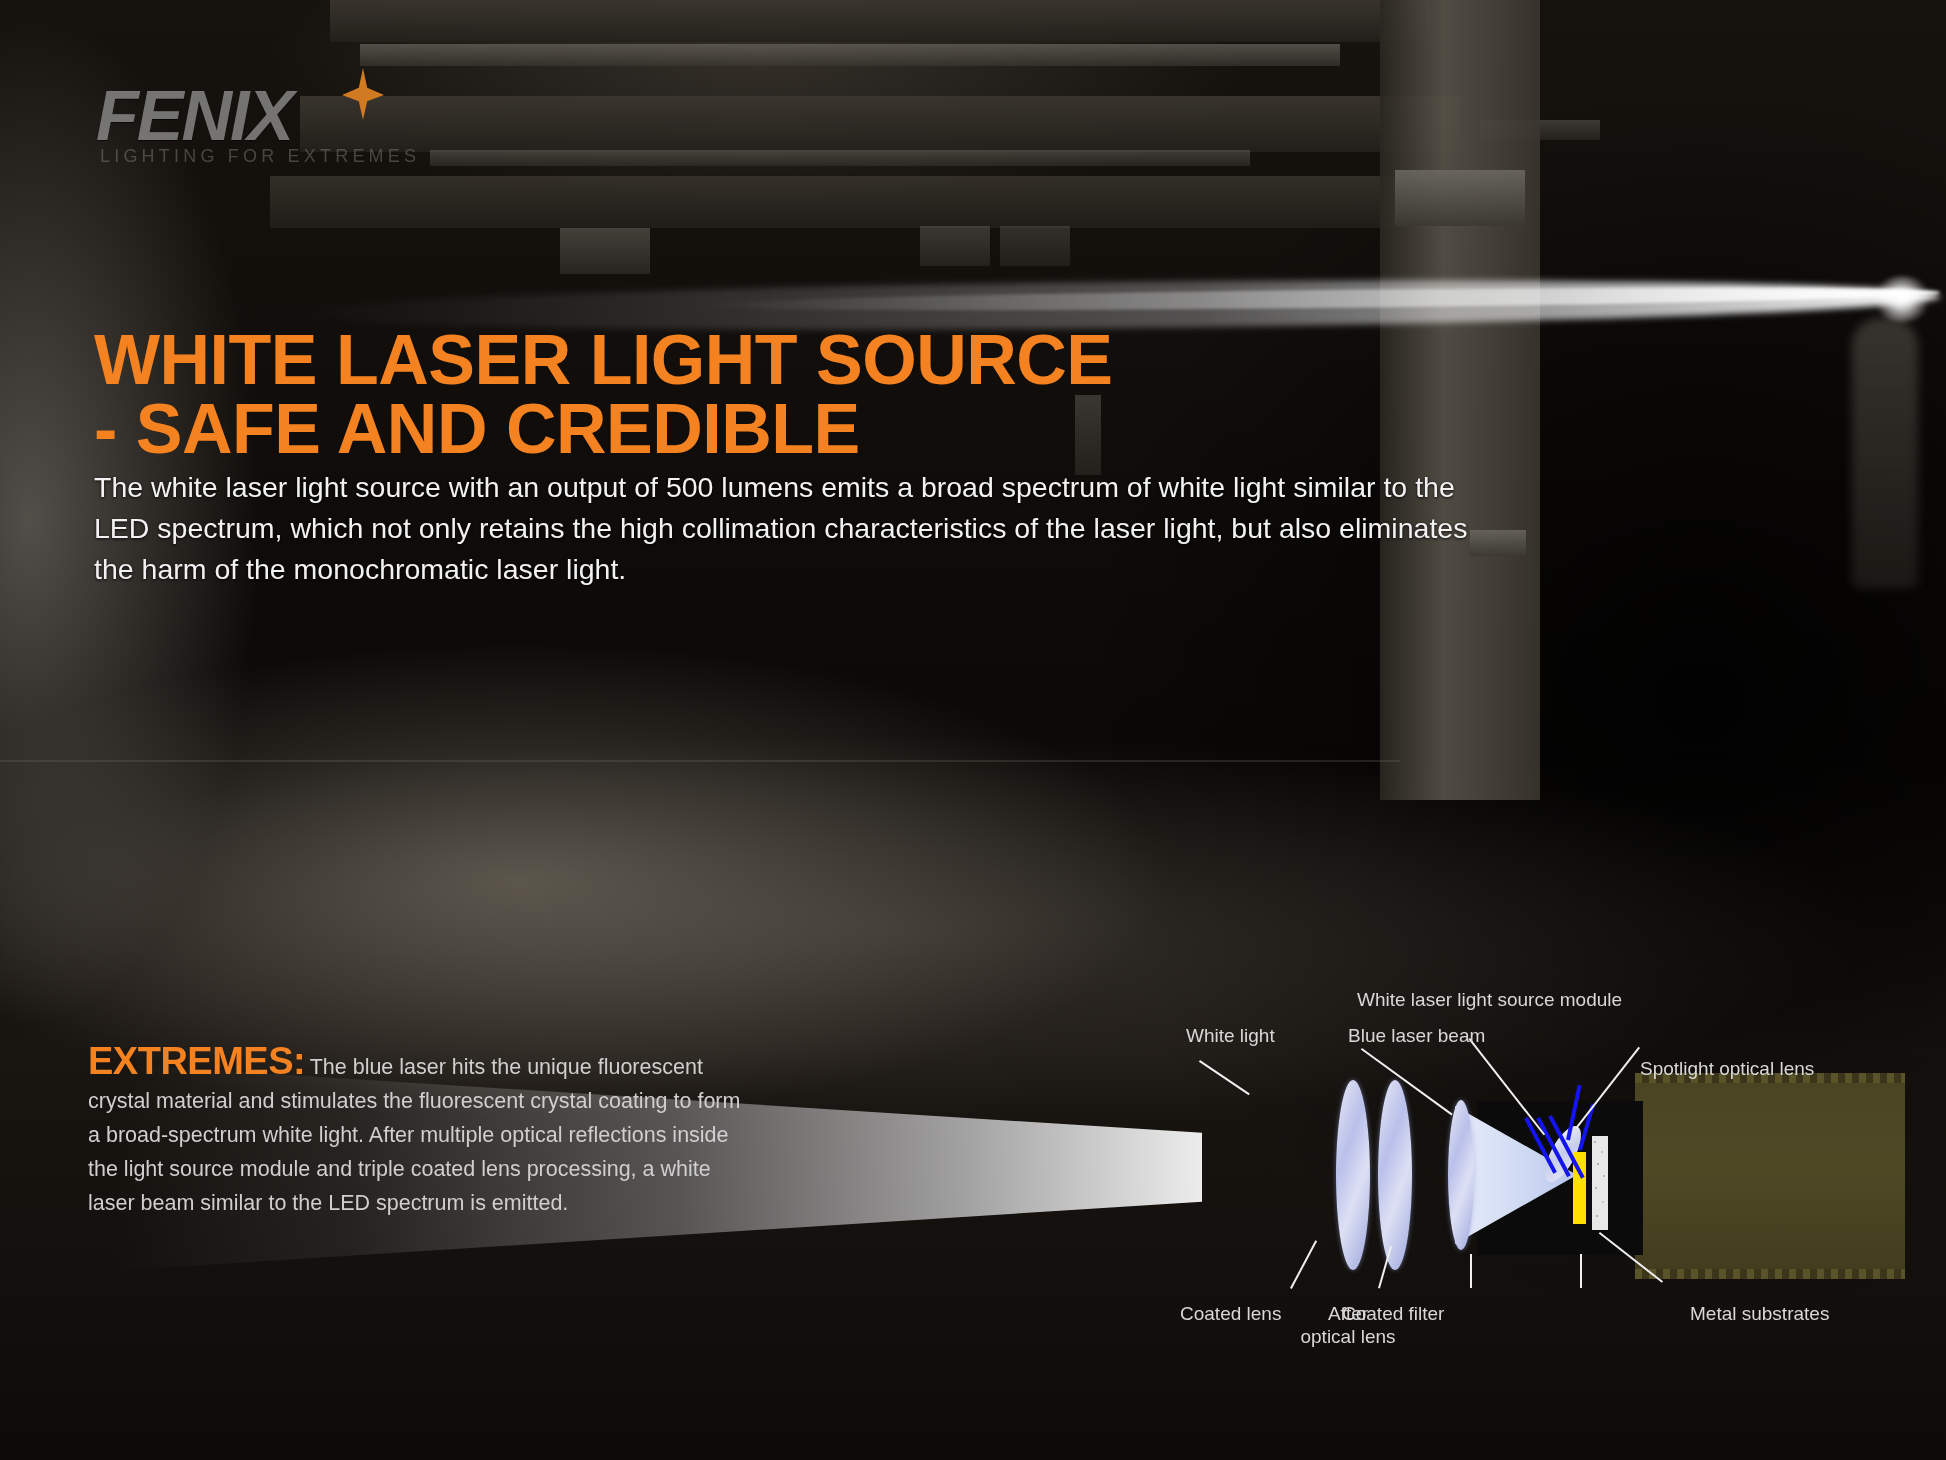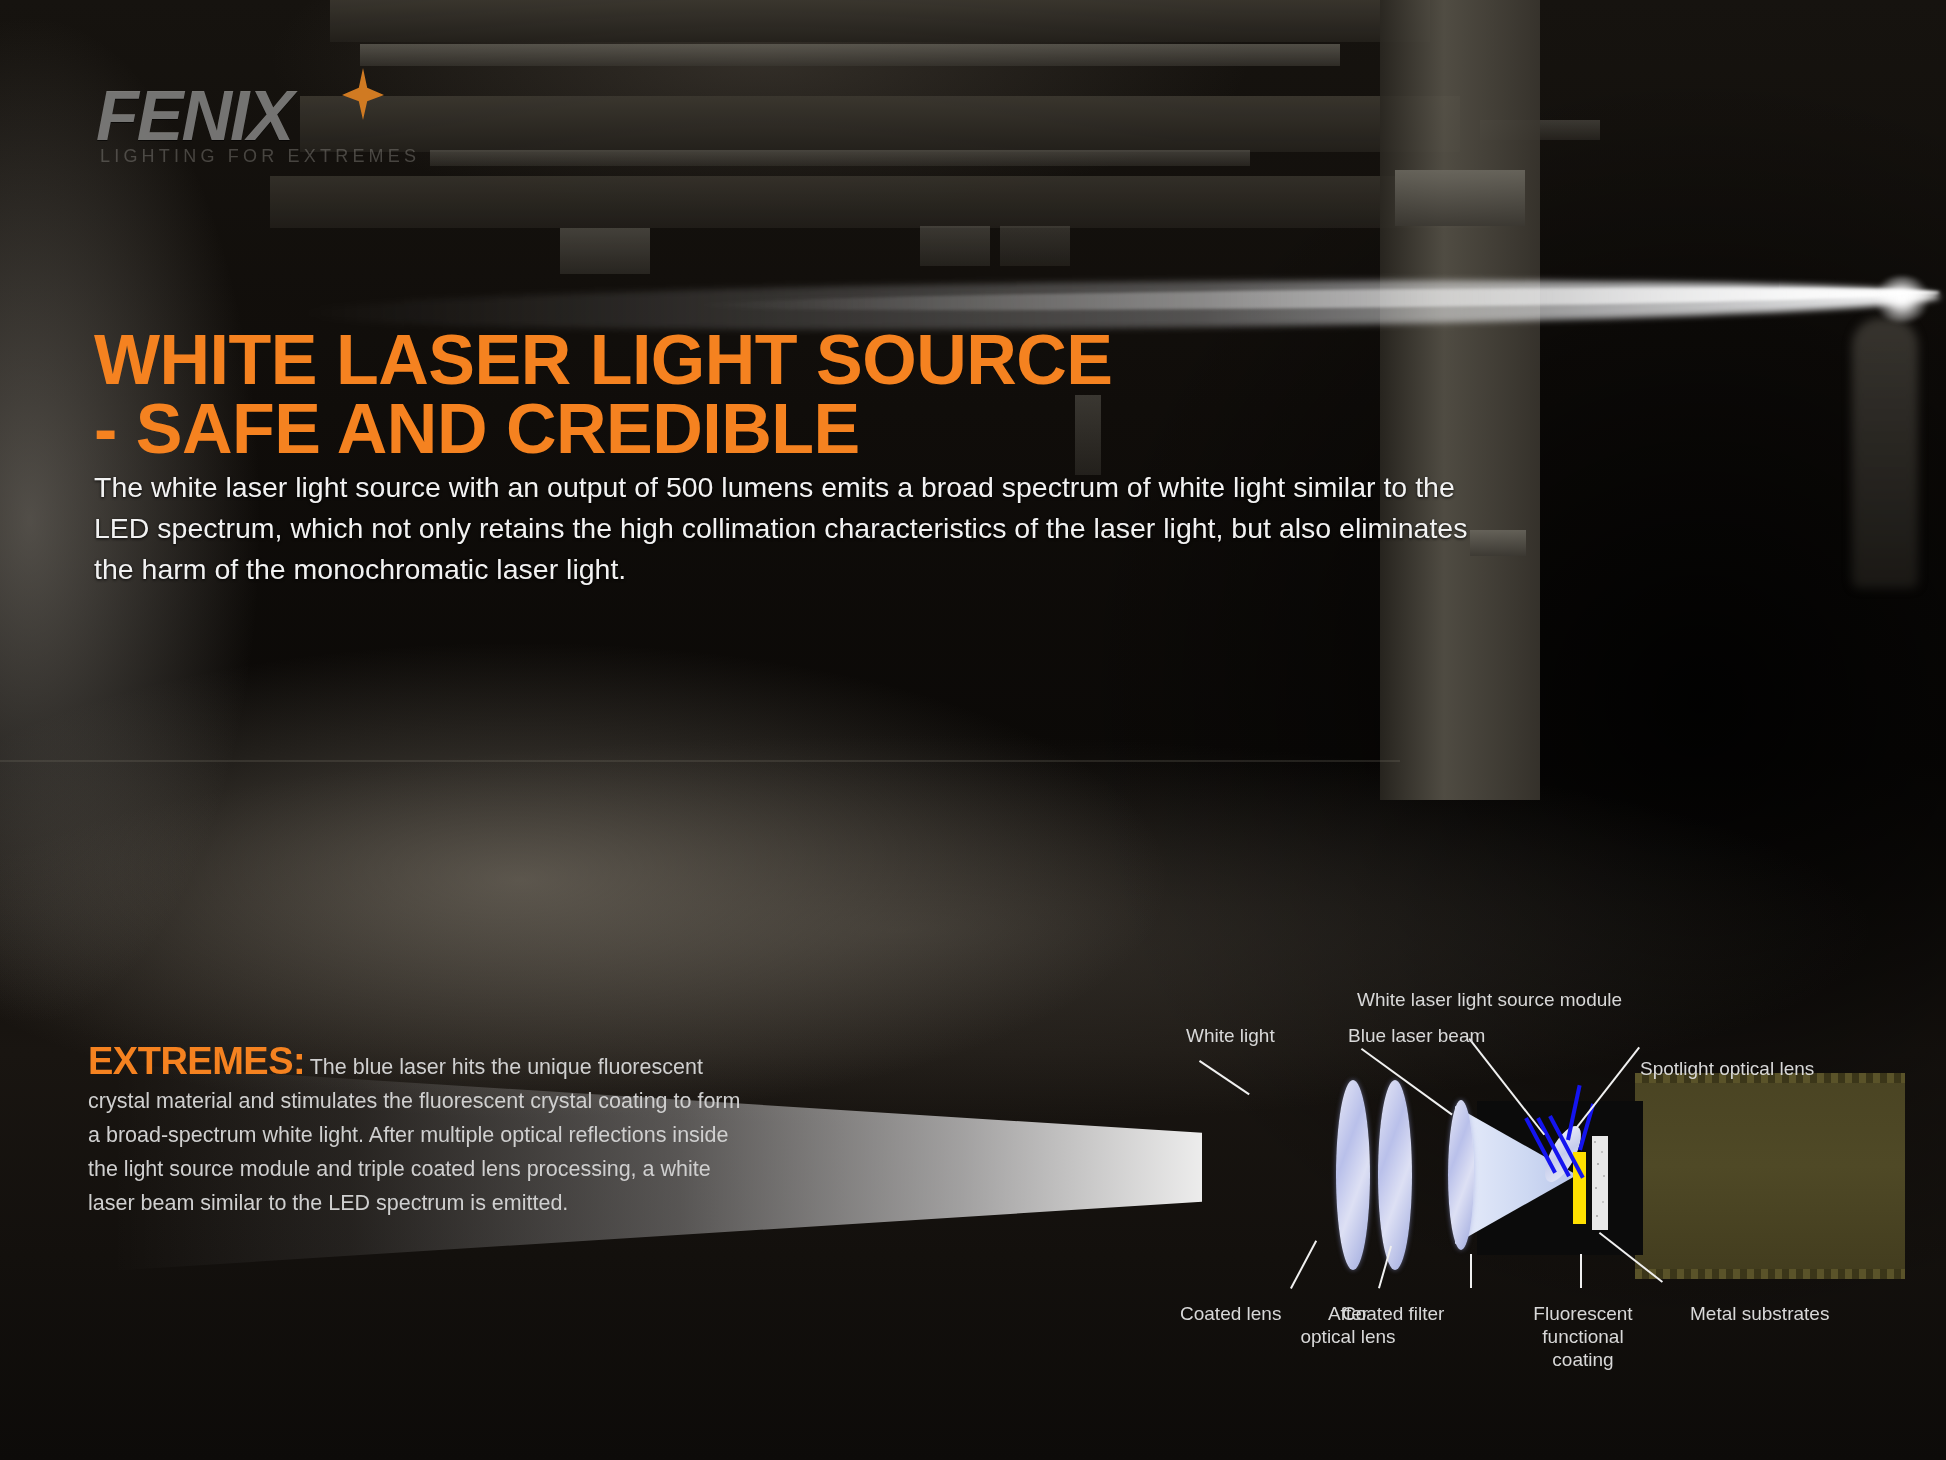--- a/index.html
+++ b/index.html
@@ -195,20 +195,15 @@
   <div class="dlabel" style="left:1348px;top:1025px;">Blue laser beam</div>
   <div class="dlabel" style="left:1357px;top:989px;">White laser light source module</div>
   <div class="dlabel" style="left:1640px;top:1058px;">Spotlight optical lens</div>
 
   <div class="dlabel" style="left:1180px;top:1303px;">Coated lens</div>
   <div class="dlabel ctr" style="left:1288px;top:1303px;width:120px;">
     <div>After</div>
     <div>optical lens</div>
   </div>
   <div class="dlabel" style="left:1342px;top:1303px;">Coated filter</div>
-  <div class="dlabel ctr" style="left:1498px;top:1303px;width:170px;">
-    <div>Fluorescent</div>
-    <div>functional</div>
-    <div>coating</div>
-  </div>
   <div class="dlabel" style="left:1690px;top:1303px;">Metal substrates</div>
 
 </div>
 
 </body></html>

